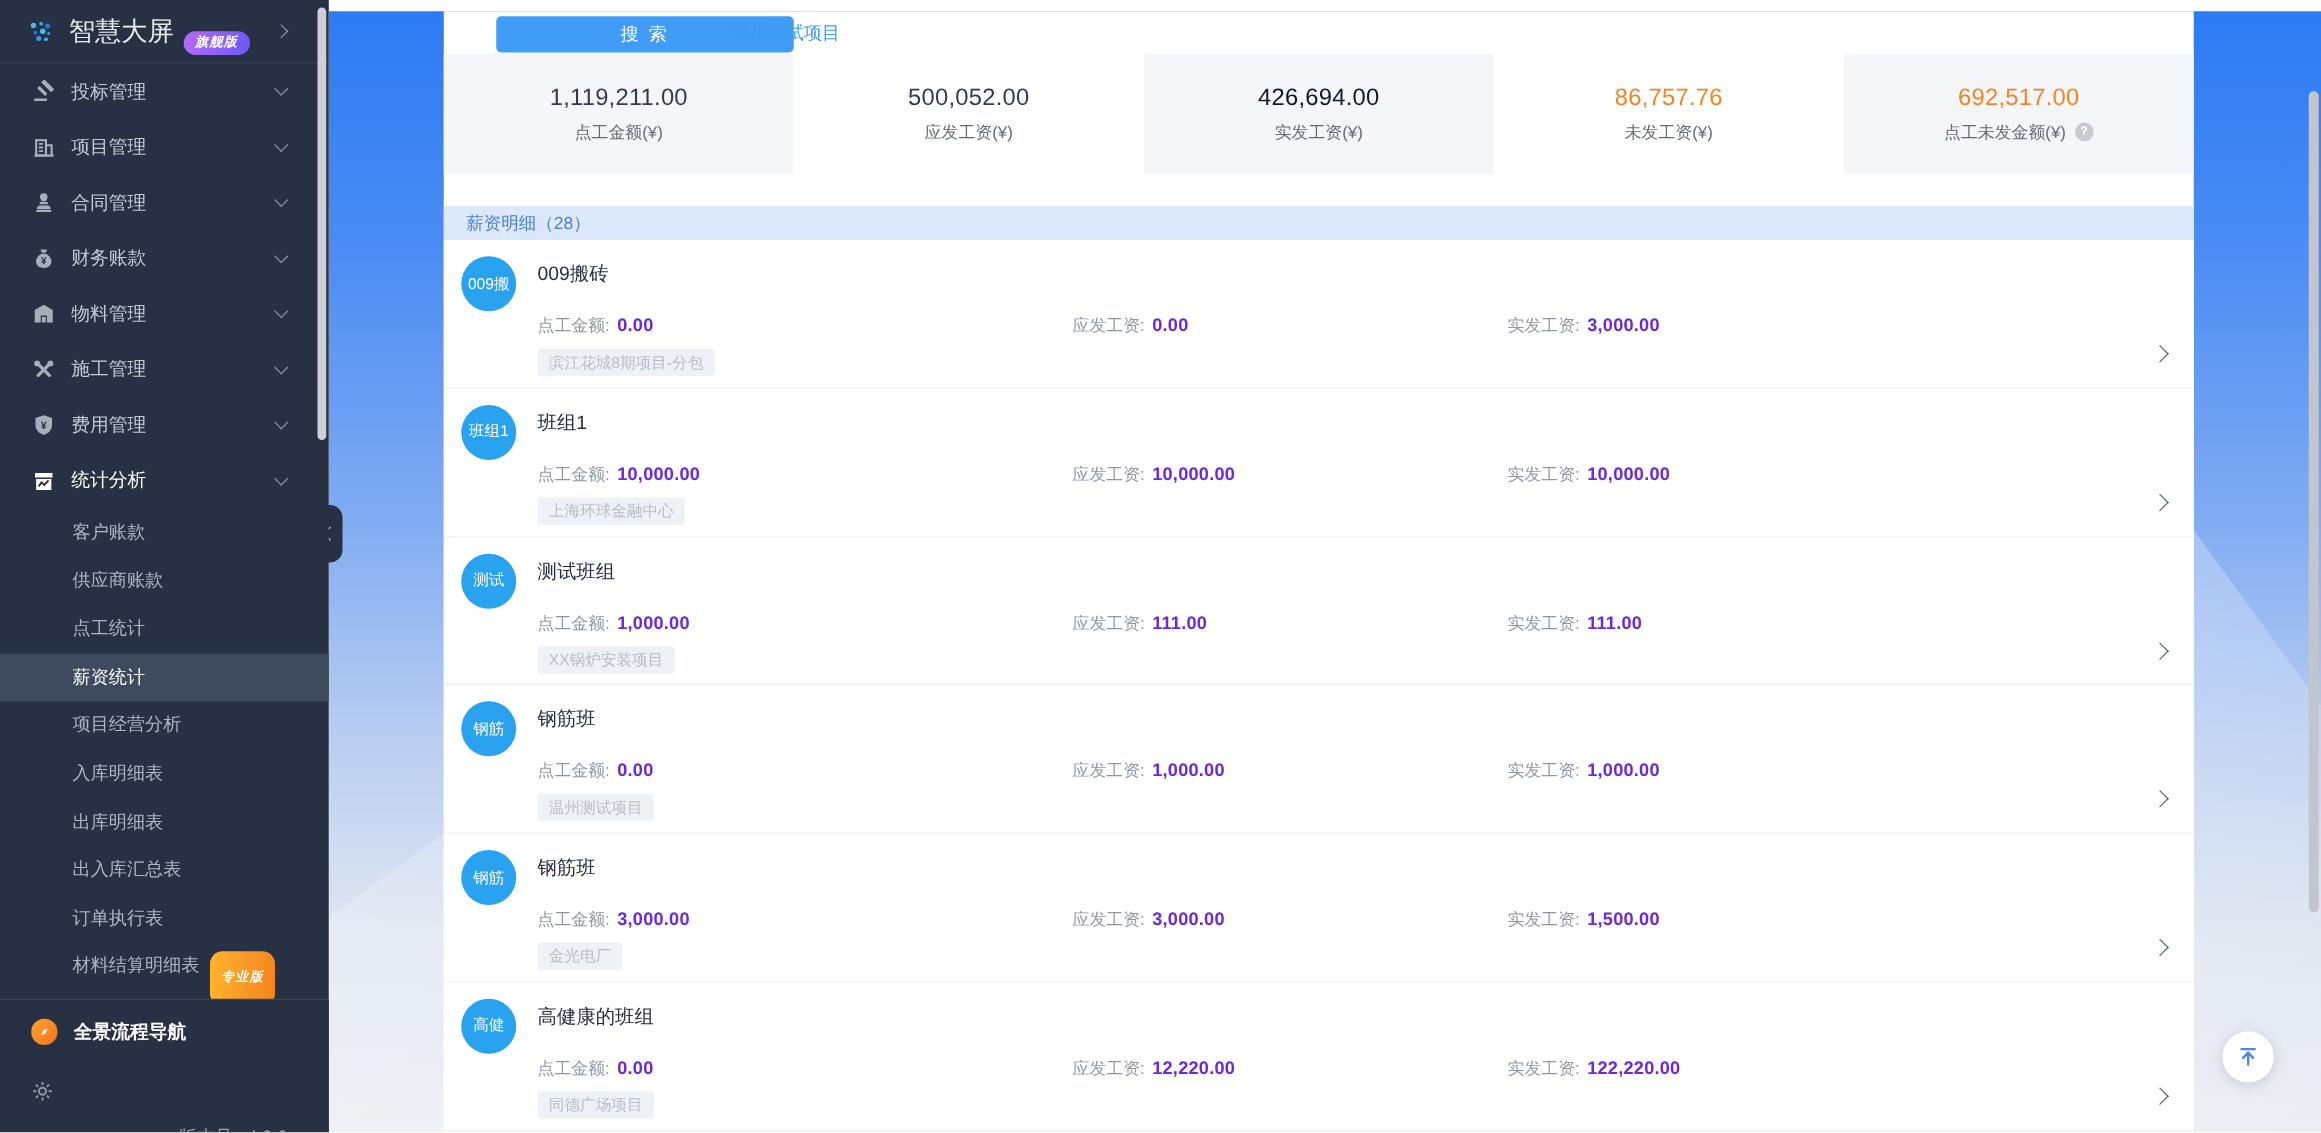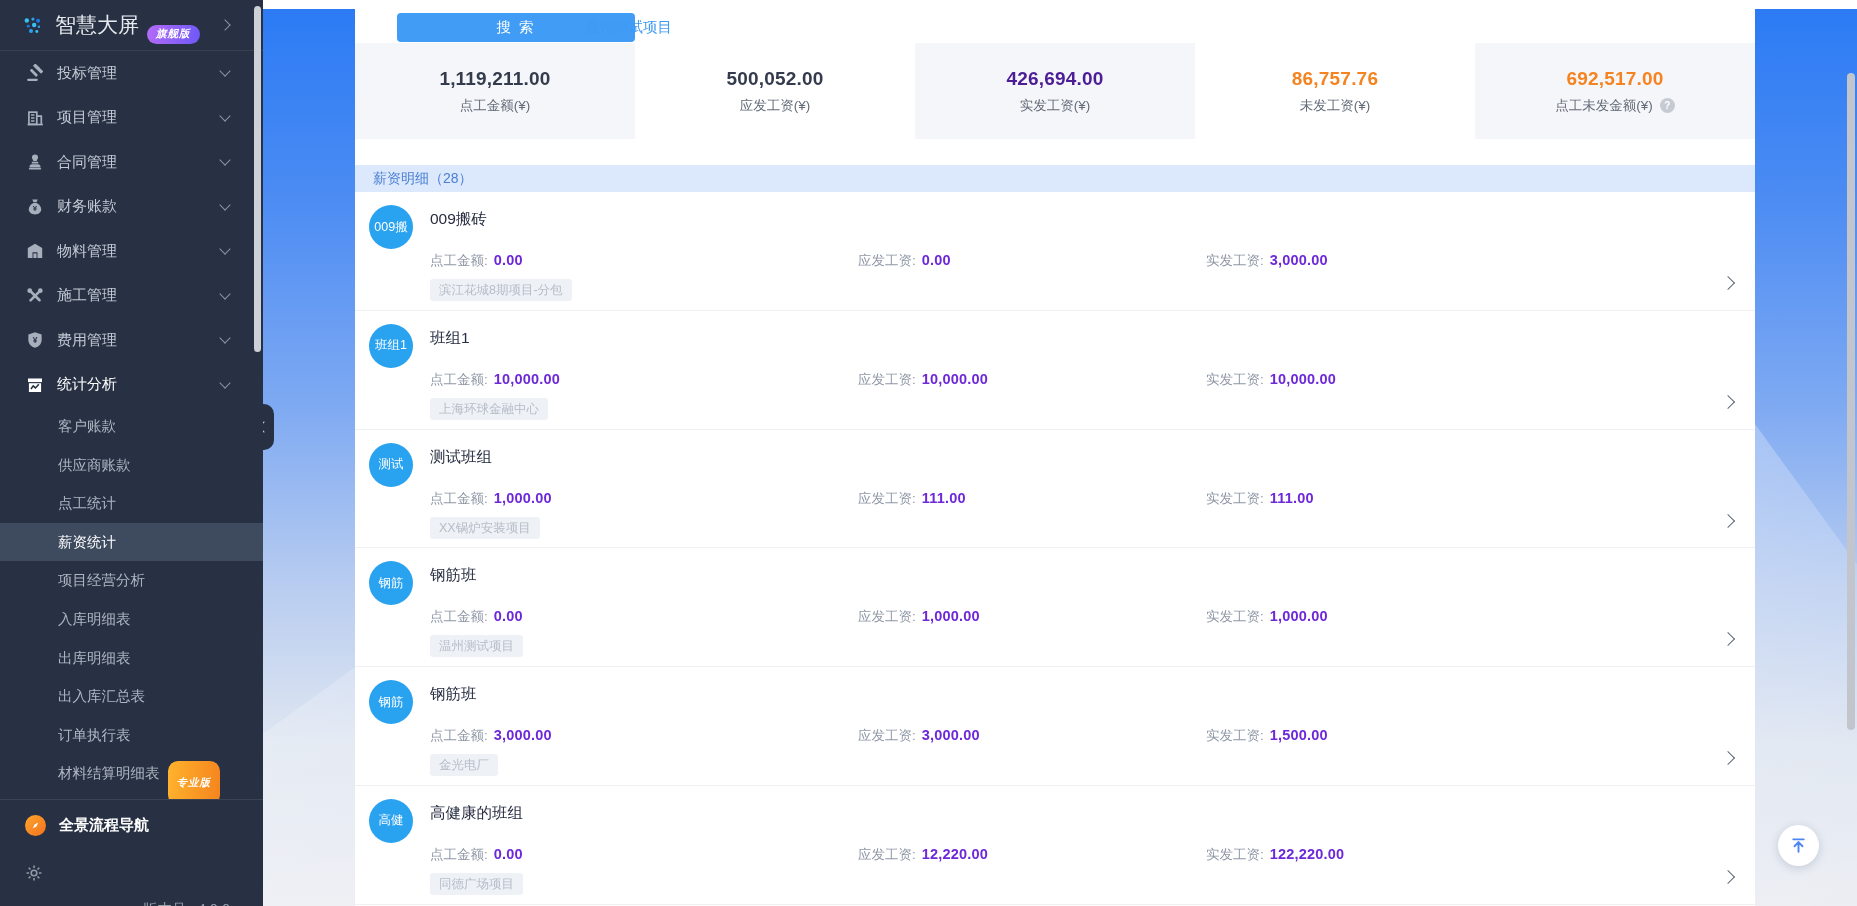--- a/index.html
+++ b/index.html
@@ -51,22 +51,22 @@
 
   
   .panel { position:absolute; left:355px; top:9px; width:1400px; height:897px; background:#fff; z-index:2; }
   .search-btn { position:absolute; left:18px; top:4px; width:238px; height:29px; background:#419cf5; color:#fff;
     font-size:14.5px; border:none; border-radius:4px; letter-spacing:2px; cursor:pointer; font-family:inherit;margin-left:24px; }
   .clear-link { position:absolute; left:230px; top:4px; height:29px; line-height:29px; color:#3e9af3; font-size:14.5px; cursor:pointer; }
 
   .stats-row { position:absolute; left:0; top:34px; width:1400px; height:96px; display:flex; }
   .stat-card { flex:1 1 0; display:flex; flex-direction:column; align-items:center; justify-content:center; background:#fff; }
   .stat-card:nth-of-type(odd) { background:#f5f6f9; }
-  .stat-value { font-size:19px; font-weight:bold; letter-spacing:.2px; }
-  .t-dark { color:#333b4c; } .t-blue { color:#4c1d95; } .t-orange { color:#f5831f; }
+  .stat-value { font-size:19px; font-weight:normal; letter-spacing:.2px; }
+  .t-dark { color:#333b4c; } .t-blue { color:#0f172a; } .t-orange { color:#f5831f; }
   .stat-label { margin-top:7px; font-size:13.5px; color:#636b78; display:flex; align-items:center; }
   .help-dot { width:15px; height:15px; border-radius:50%; background:#c6cbd3; color:#fff; font-size:10px; font-weight:bold;
     display:inline-flex; align-items:center; justify-content:center; margin-left:7px; cursor:pointer; }
 
   .list-header { position:absolute; left:0; top:156px; width:1400px; height:27px; background:#dce8fb;
     color:#4a7fd4; font-size:14px; line-height:27px; padding-left:18px; }
   .rows { position:absolute; left:0; top:183px; width:1400px; }
   .srow { position:relative; height:118.8px; border-bottom:1px solid #eef0f3; cursor:pointer; background:#fff; }
   .avatar { position:absolute; left:14px; top:13px; width:44px; height:44px; border-radius:50%; background:#29a2f0;
     color:#fff; font-size:12.5px; display:flex; align-items:center; justify-content:center; white-space:nowrap; overflow:hidden; }

